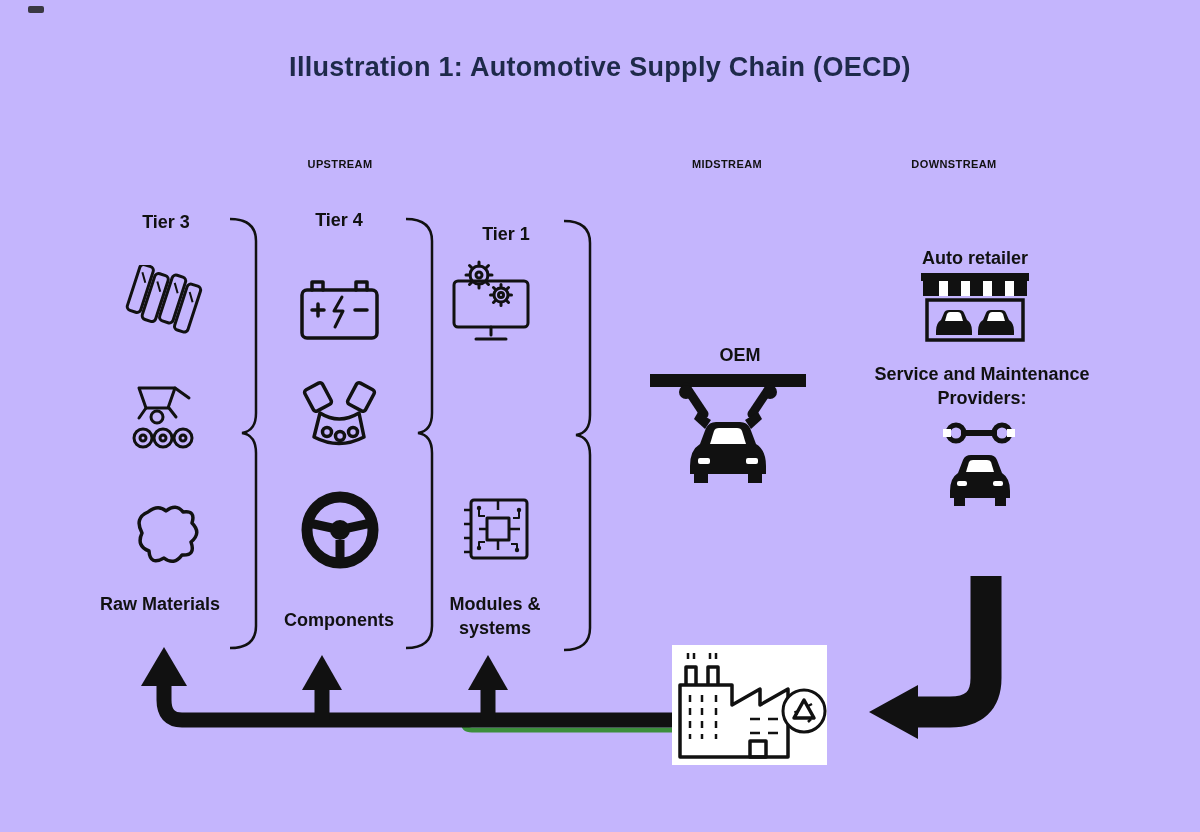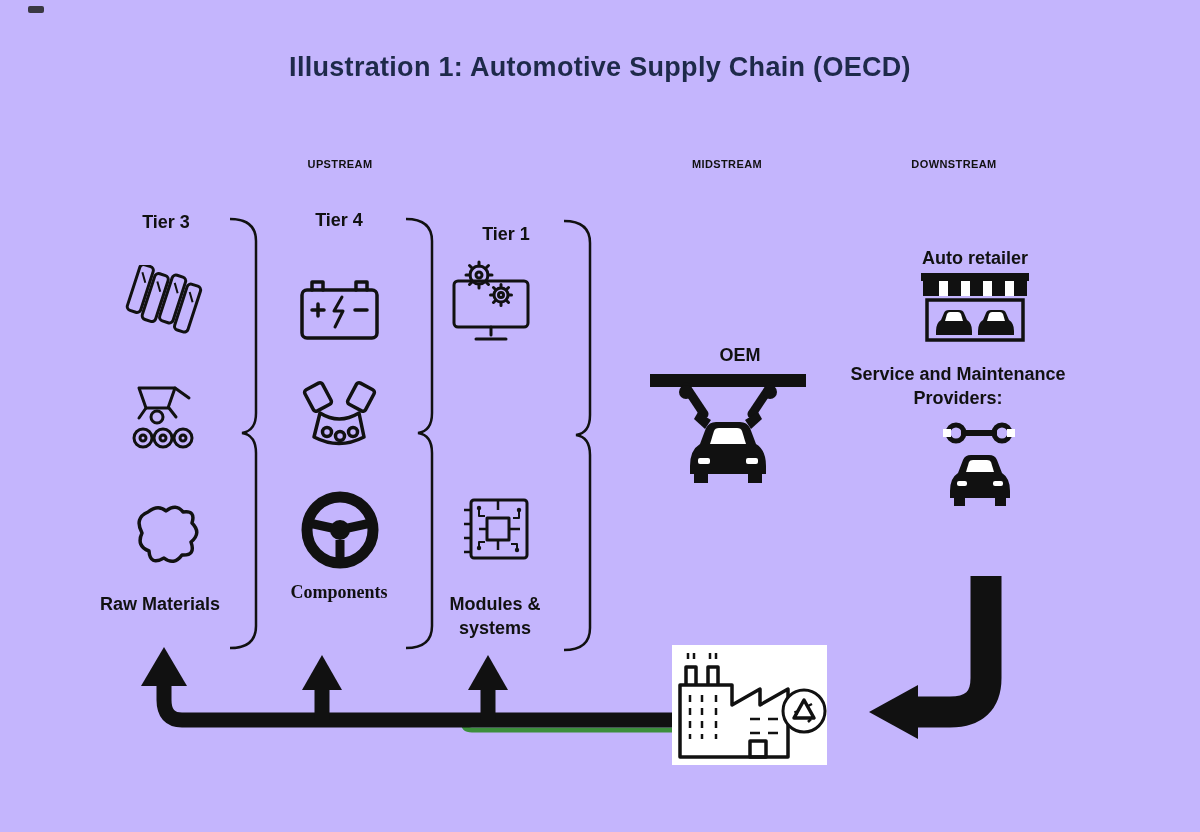--- a/index.html
+++ b/index.html
@@ -136,21 +136,21 @@
   <div class="icon" style="left:298px; top:488px;">
     <svg viewBox="0 0 85 85" width="85" height="85">
       <g stroke="#111" fill="none">
         <circle cx="42" cy="42" r="33" stroke-width="11"></circle>
         <path d="M42 52 V73 M34 40 L11 35 M50 40 L73 35" stroke-width="9"></path>
       </g>
       <circle cx="42" cy="42" r="10" fill="#111"></circle>
     </svg>
   </div>
 
-  <div class="lbl" style="left:339px; top:580px;font-family:Liberation Serif, serif;">Components</div>
+  <div class="lbl" style="left:339px; top:608px;">Components</div>
 
   <div class="icon" style="left:444px; top:255px;">
     <svg viewBox="0 0 95 90" width="95" height="90">
       <g stroke="#111" stroke-width="3" fill="none" stroke-linecap="round">
         <rect x="10" y="26" width="74" height="46" rx="4"></rect>
         <path d="M47 72 v8 M32 84 h30"></path>
         <g transform="translate(35 20)">
           <circle r="9"></circle>
             <circle r="3"></circle>
           <path d="M0 -13 V-9 M0 9 V13 M-13 0 H-9 M9 0 H13 M-9.5 -9.5 L-6.5 -6.5 M9.5 9.5 L6.5 6.5 M-9.5 9.5 L-6.5 6.5 M9.5 -9.5 L6.5 -6.5"></path>
@@ -243,21 +243,21 @@
         <path d="M21 63 q0 -8 5 -11 l3 -7 q1 -3 5 -3 h10 q4 0 5 3 l3 7 q5 3 5 11 v4 h-36 z"></path>
         <path d="M63 63 q0 -8 5 -11 l3 -7 q1 -3 5 -3 h10 q4 0 5 3 l3 7 q5 3 5 11 v4 h-36 z"></path>
       </g>
       <g fill="#fff">
         <path d="M30 53 l2 -7 q1 -2 3 -2 h8 q2 0 3 2 l2 7 z"></path>
         <path d="M72 53 l2 -7 q1 -2 3 -2 h8 q2 0 3 2 l2 7 z"></path>
       </g>
     </svg>
   </div>
 
-  <div class="lbl" style="left:958px; top:362px; width:280px;text-align:center;">Service and Maintenance Providers:</div>
+  <div class="lbl" style="left:982px; top:362px; width:280px;text-align:center;">Service and Maintenance Providers:</div>
 
   <div class="icon" style="left:932px; top:415px;">
     <svg viewBox="0 0 95 95" width="95" height="95">
       <g stroke="#111" stroke-width="5" fill="none">
         <circle cx="24" cy="18" r="8"></circle>
         <circle cx="70" cy="18" r="8"></circle>
         <path d="M29 18 h36" stroke-width="6"></path>
       </g>
       <rect x="11" y="14" width="8" height="8" fill="#fff"></rect>
       <rect x="75" y="14" width="8" height="8" fill="#fff"></rect>

